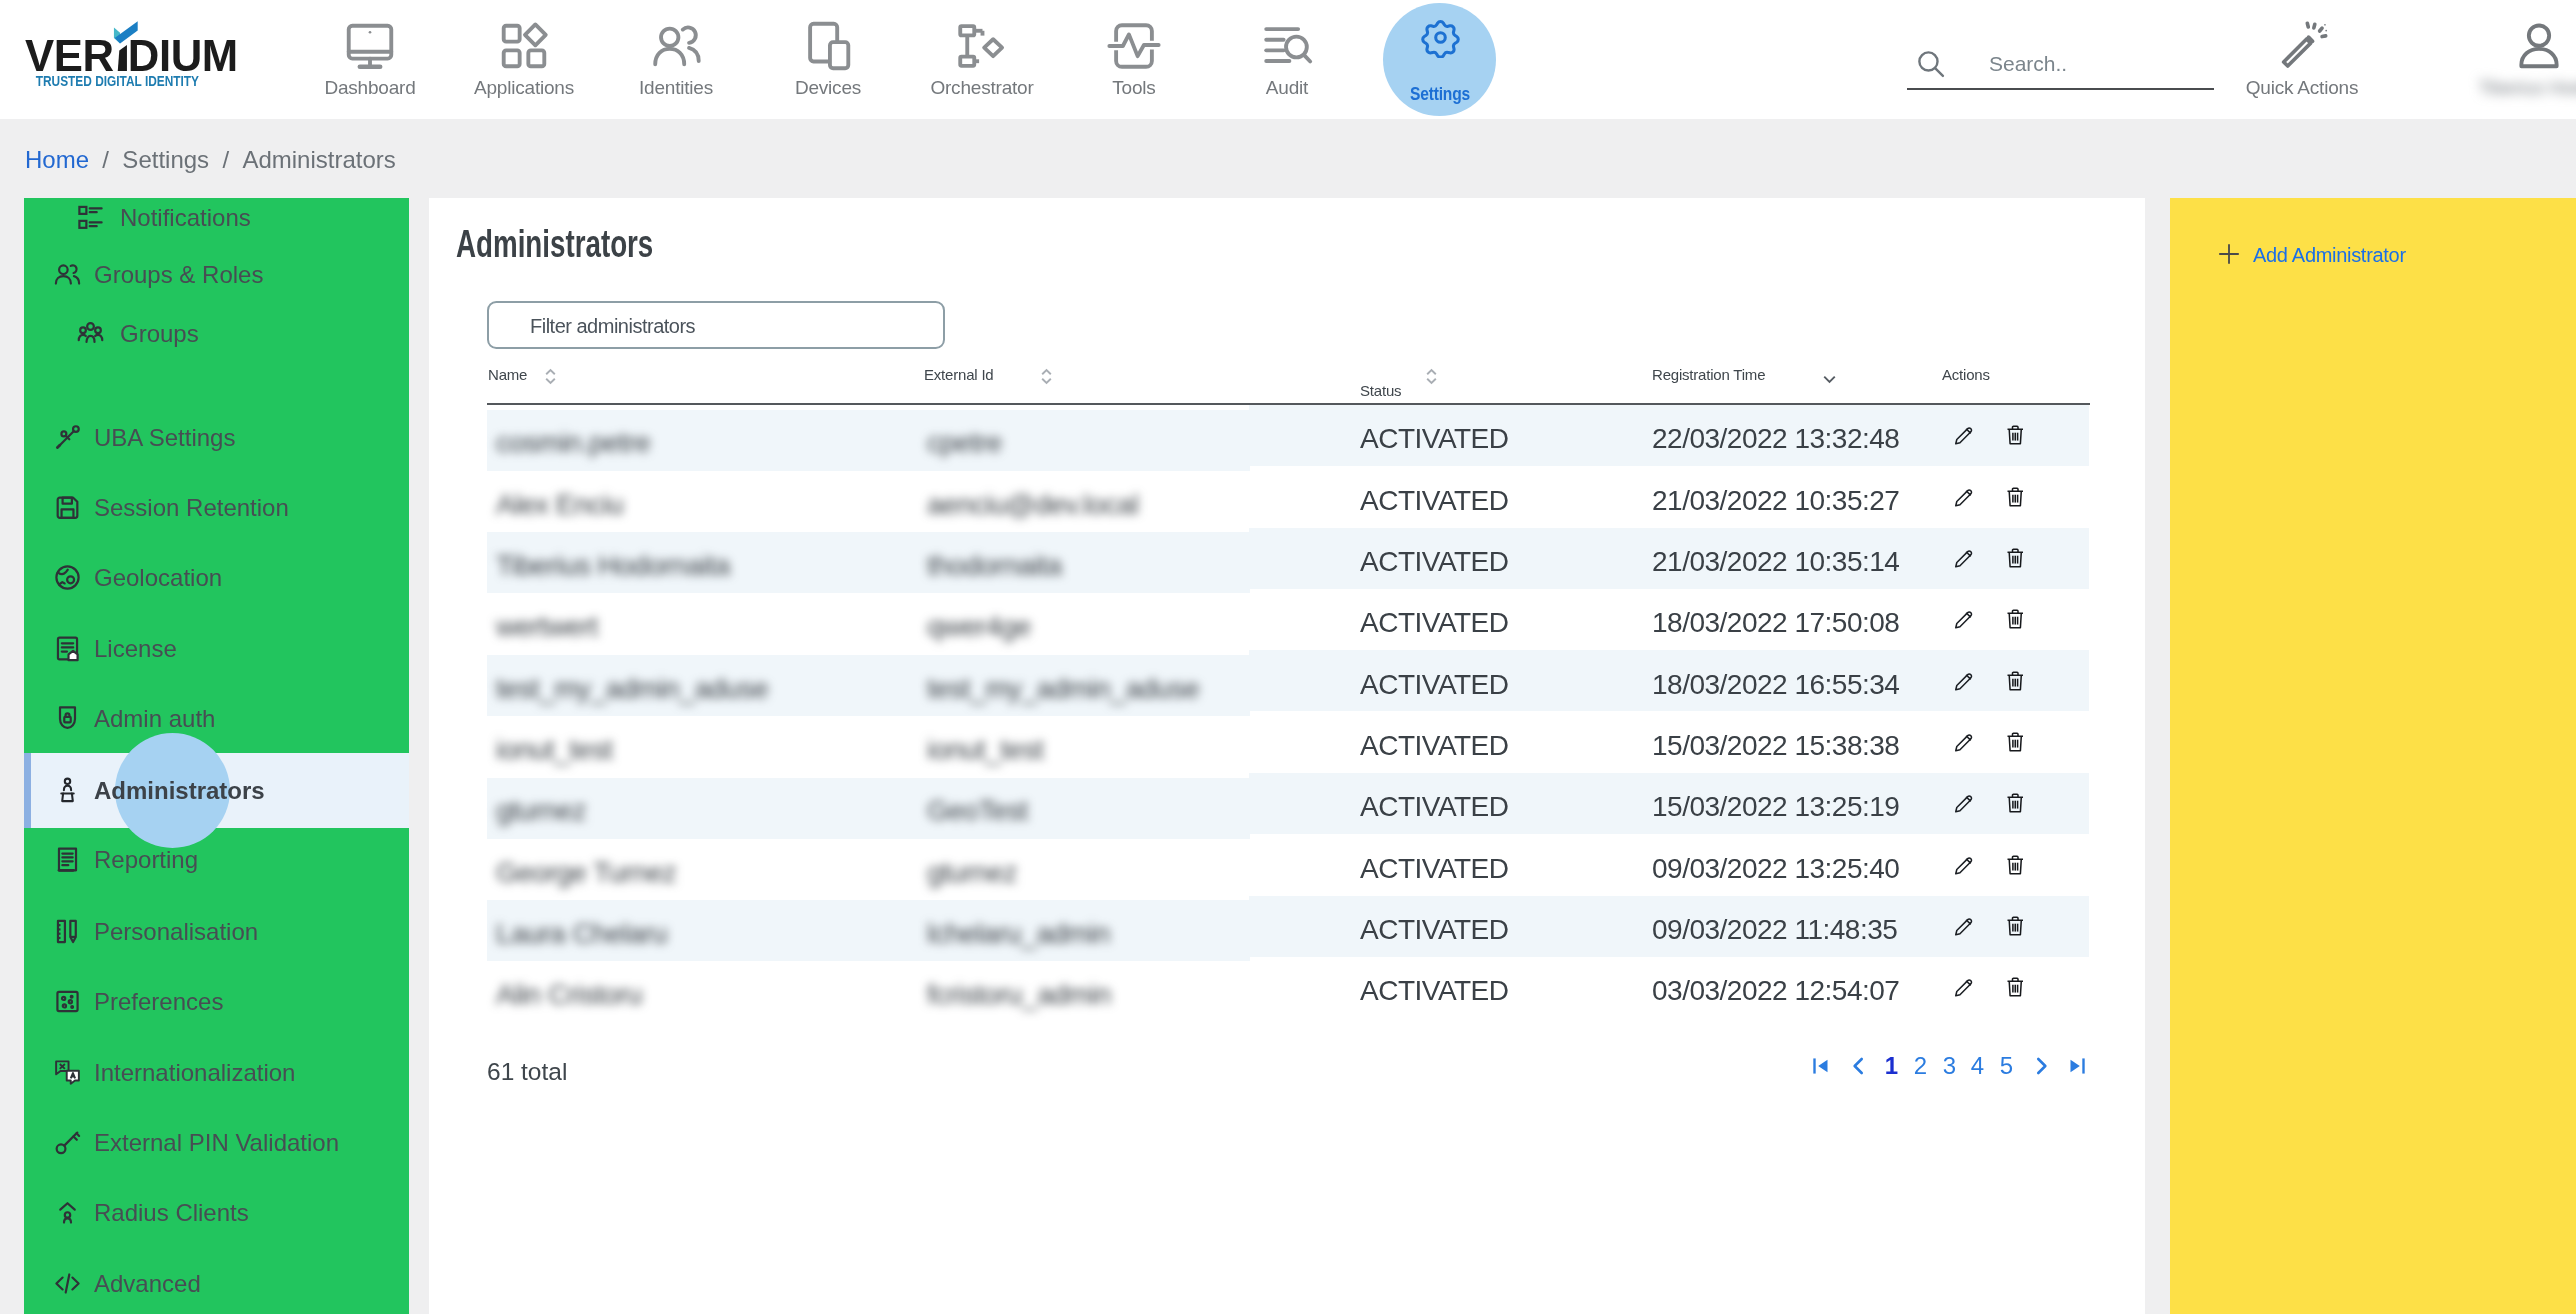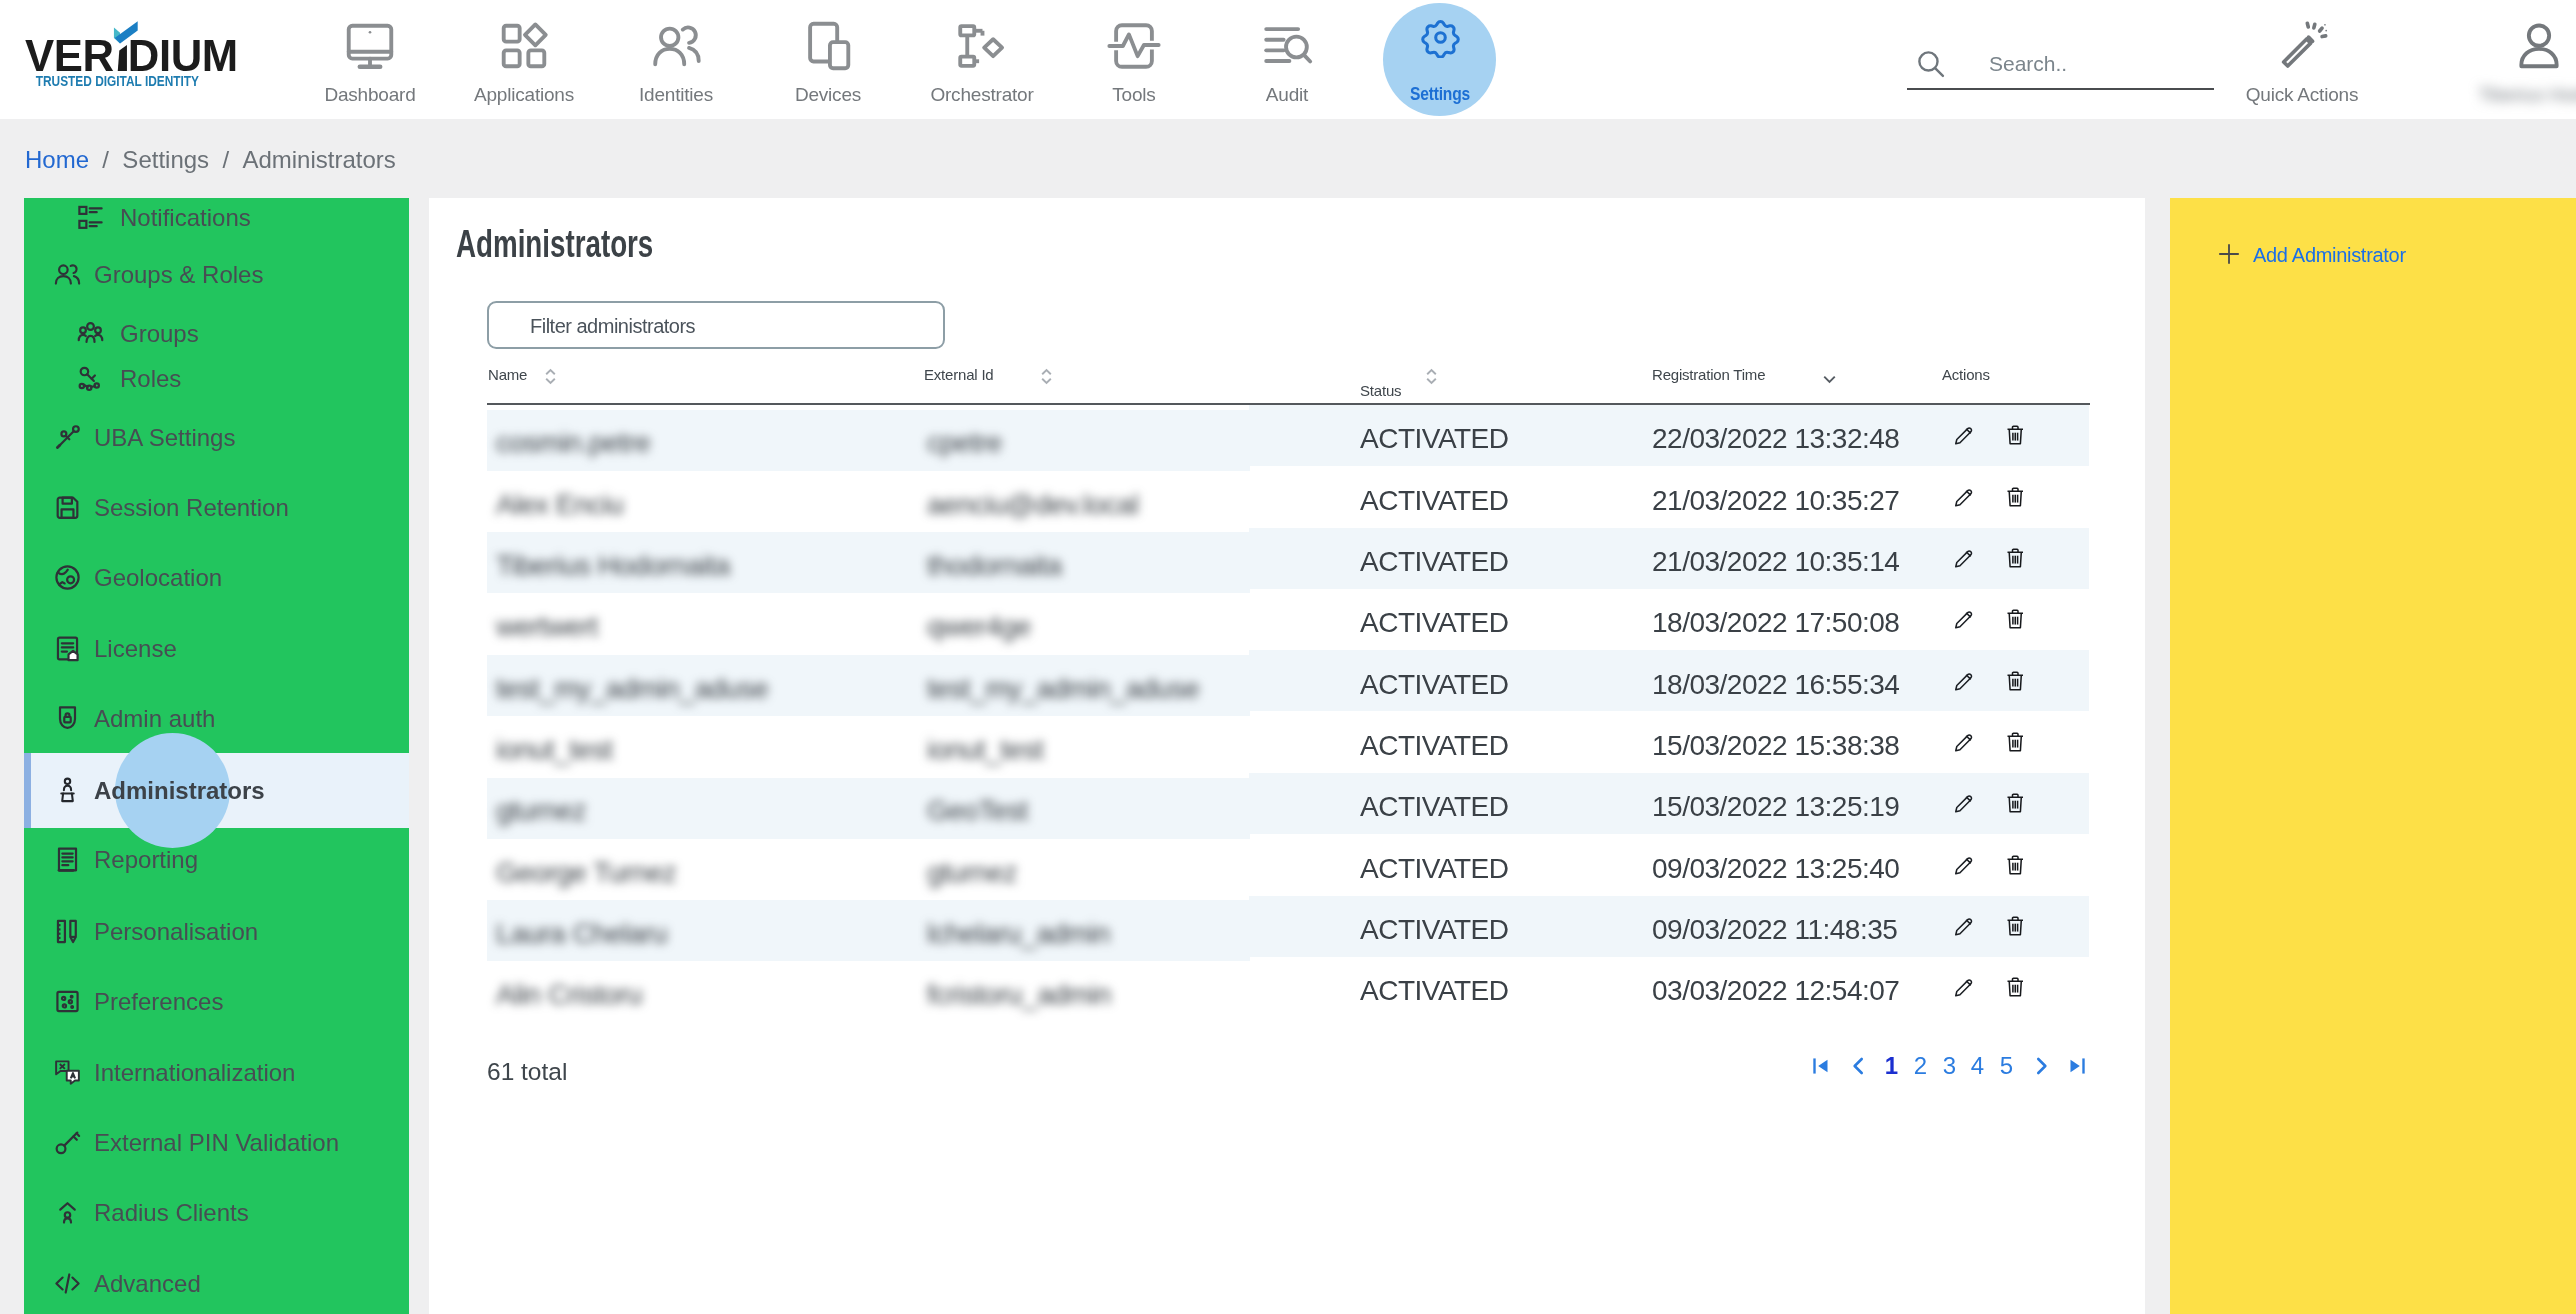--- a/index.html
+++ b/index.html
@@ -2,21 +2,21 @@
 <html style="font-size:12.3px"><head>
 <meta charset="utf-8">
 <style>
 *{margin:0;padding:0;box-sizing:border-box;}
 body{font-family:"Liberation Sans",sans-serif;background:#efeff0;}
 .a{position:absolute;}
 #page{position:relative;width:2576px;height:1314px;background:#efeff0;overflow:hidden;}
 #hdr{left:0;top:0;width:2576px;height:119px;background:#fff;}
 .navi{top:17px;width:146px;text-align:center;color:#74787c;font-size:19px;letter-spacing:-0.2px;}
 .navi svg{display:block;margin:0 auto;}
-.navi .lbl{margin-top:9px;}
+.navi .lbl{margin-top:2px;}
 .blur{filter:blur(4.6px);color:#5f666c;}
 .crumb{font-size:24px;color:#6b7177;}
 .crumb a{color:#2268d1;text-decoration:none;}
 #side{left:24px;top:198px;width:385px;height:1116px;background:#22c55e;overflow:hidden;}
 .si{position:absolute;left:0;width:385px;height:71px;}
 .si svg{position:absolute;left:28px;top:50%;margin-top:-15.3px;}
 .si.sub svg{left:51px;}
 .si .t{position:absolute;left:70px;top:50%;transform:translateY(-50%);font-size:24px;color:#474d53;white-space:nowrap;}
 .si.sub .t{left:96px;}
 #main{left:429px;top:198px;width:1716px;height:1116px;background:#fff;}
@@ -169,33 +169,20 @@
   <svg width="31" height="31" viewBox="0 0 24 24" fill="none" stroke="#2e3237" stroke-width="1.7" stroke-linecap="round" stroke-linejoin="round">
    <circle cx="12" cy="6.6" r="2.6"></circle>
           <circle cx="6.2" cy="9.4" r="2.2"></circle>
           <circle cx="17.8" cy="9.4" r="2.2"></circle>
    <path d="M8.9 18.6 c0,-3 1.4,-4.7 3.1,-4.7 s3.1,1.7 3.1,4.7"></path>
           <path d="M2.9 17.2 c0,-2.7 1.5,-4.1 3.3,-4.1 c0.9,0 1.6,0.3 2.2,0.9"></path>
           <path d="M21.1 17.2 c0,-2.7 -1.5,-4.1 -3.3,-4.1 c-0.9,0 -1.6,0.3 -2.2,0.9"></path>
   </svg>
         <div class="t">Groups</div>
  </div>
- <div class="si sub" style="top:145px;">
-  <svg width="31" height="31" viewBox="0 0 24 24" fill="none" stroke="#2e3237" stroke-width="1.7" stroke-linecap="round" stroke-linejoin="round">
-   <circle cx="7.3" cy="6.6" r="2.9"></circle>
-          <line x1="9.4" y1="8.7" x2="14.6" y2="13.9"></line>
-          <line x1="12.9" y1="12.2" x2="15.4" y2="9.7"></line>
-   <circle cx="5.3" cy="17.8" r="1.7"></circle>
-          <circle cx="11" cy="19.2" r="1.7"></circle>
-          <circle cx="16.8" cy="17.4" r="1.7"></circle>
-   <line x1="6.8" y1="16.8" x2="9.8" y2="18.6"></line>
-          <line x1="12.6" y1="18.6" x2="15.4" y2="17.8"></line>
-  </svg>
-        <div class="t">Roles</div>
- </div>
  <div class="si" style="top:204px;padding-left:44px;">
   <svg width="31" height="31" viewBox="0 0 24 24" fill="none" stroke="#2e3237" stroke-width="1.7" stroke-linecap="round" stroke-linejoin="round">
    <circle cx="18.5" cy="5.5" r="2.2"></circle>
           <line x1="16.8" y1="7.2" x2="6" y2="18"></line>
           <line x1="6" y1="18" x2="4.2" y2="19.8" stroke-width="2.2"></line>
    <circle cx="9.2" cy="9.2" r="1.9"></circle>
           <line x1="10.6" y1="10.6" x2="13.4" y2="13.4"></line>
   </svg>
         <div class="t">UBA Settings</div>
  </div>

